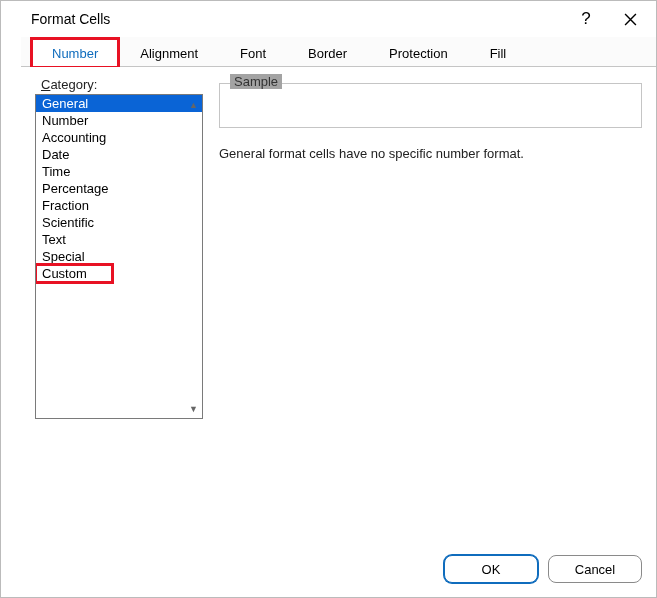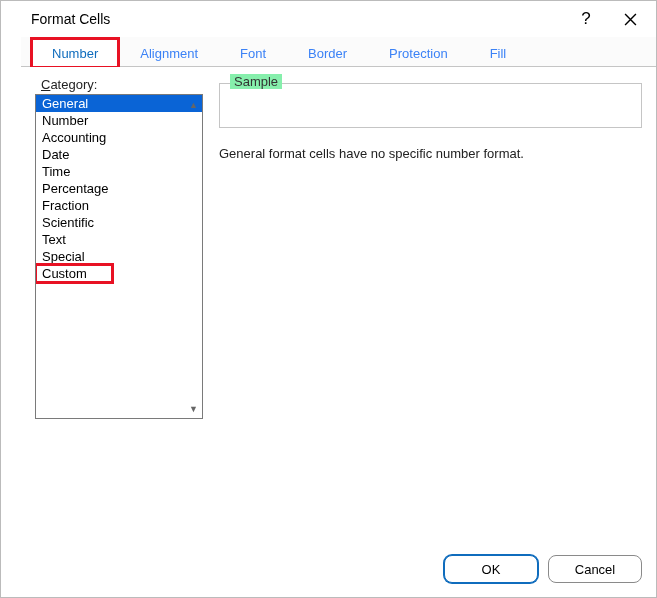--- a/index.html
+++ b/index.html
@@ -49,21 +49,21 @@
     display: flex;
     border-bottom: 1px solid #c5c5c5;
     padding-left: 10px;
     height: 30px;
     background: #fbfbfb;
   }
   .tab {
     padding: 0 20px;
     height: 30px;
     line-height: 30px;
-    color: #3b82f6;
+    color: #000000;
     position: relative;
     cursor: pointer;
     border: 1px solid transparent;
     border-bottom: none;
     top: 1px;
   }
   .tab.active {
     background: #ffffff;
     color: #0f6cbd;
     border: 1px solid #c5c5c5;
@@ -133,21 +133,21 @@
   .sample-group {
     border: 1px solid #c5c5c5;
     height: 45px;
     position: relative;
     margin-bottom: 18px;
   }
   .sample-legend {
     position: absolute;
     top: -10px;
     left: 10px;
-    background: #86efac;
+    background: #a3a3a3;
     padding: 0 4px;
     font-size: 13px;
     color: #333;
   }
   .description {
     color: #222;
     font-size: 13px;
   }
   .footer {
     display: flex;

